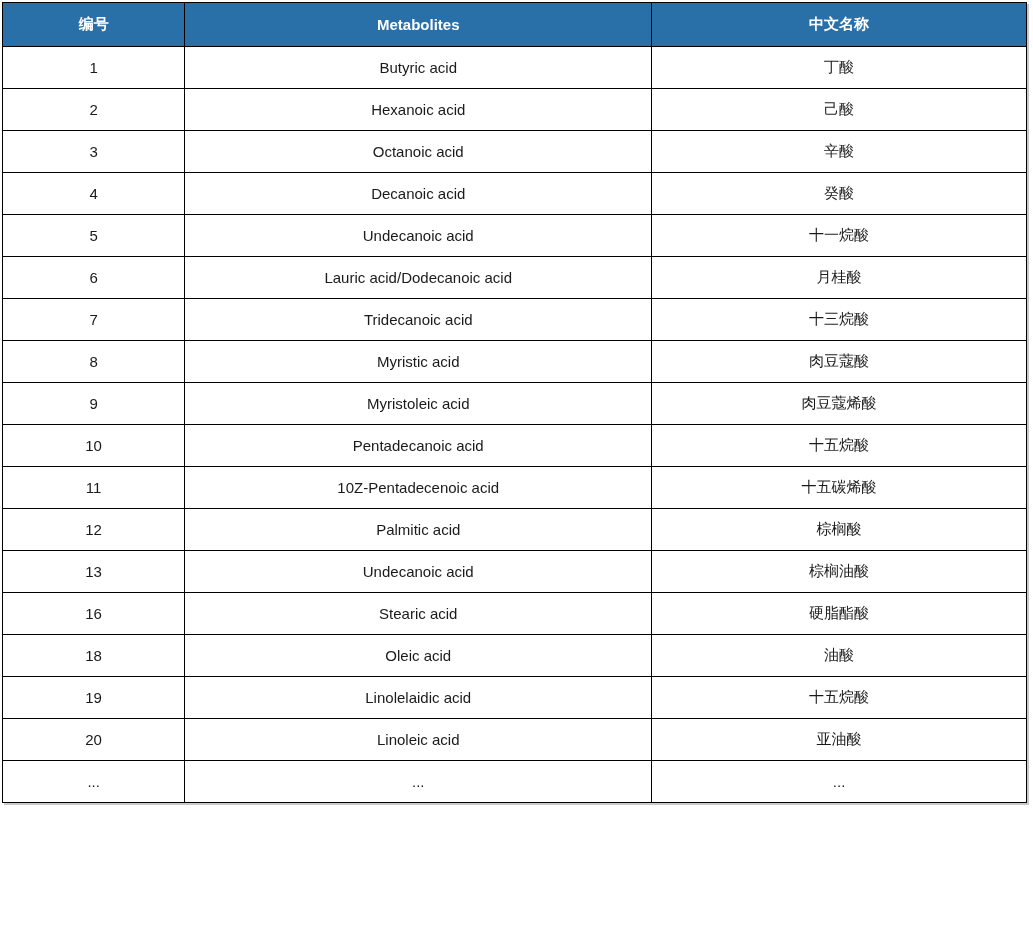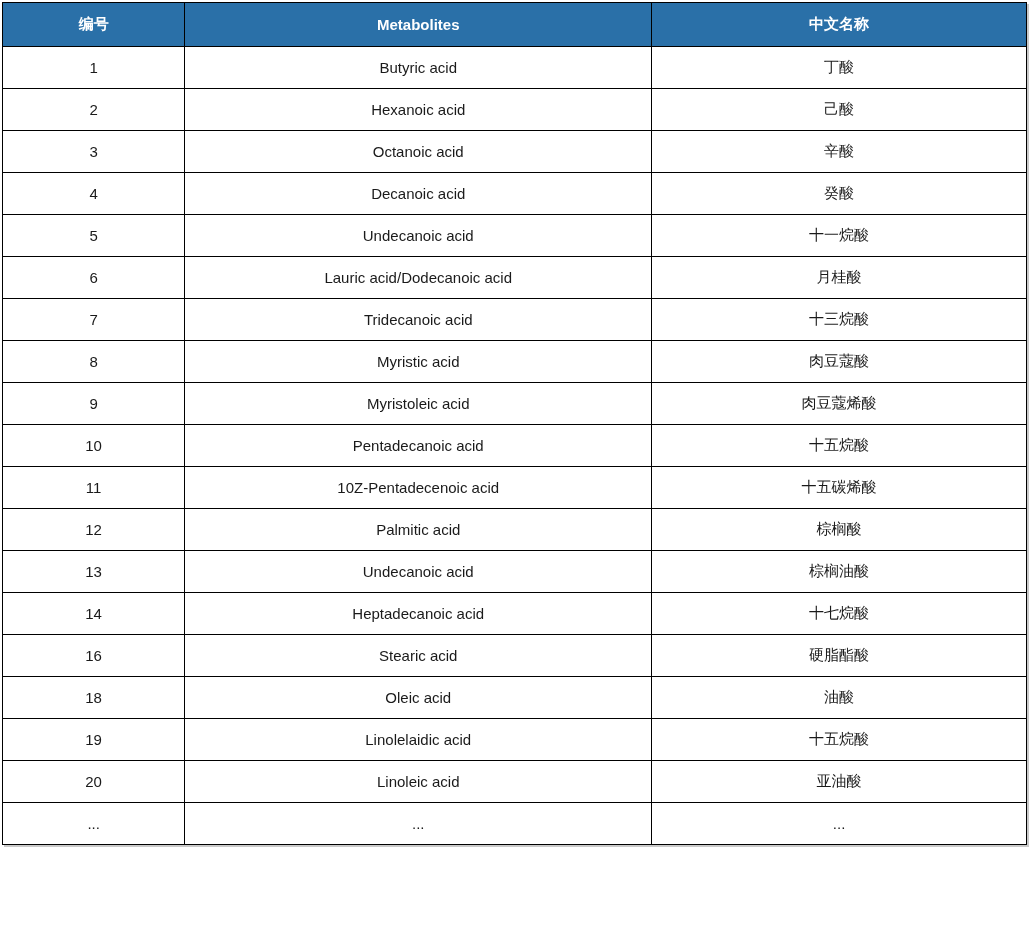--- a/index.html
+++ b/index.html
@@ -124,25 +124,20 @@
           <td>12</td>
           <td>Palmitic acid</td>
           <td>棕榈酸</td>
         </tr>
         <tr>
           <td>13</td>
           <td>Undecanoic acid</td>
           <td>棕榈油酸</td>
         </tr>
         <tr>
-          <td>14</td>
-          <td>Heptadecanoic acid</td>
-          <td>十七烷酸</td>
-        </tr>
-        <tr>
           <td>16</td>
           <td>Stearic acid</td>
           <td>硬脂酯酸</td>
         </tr>
         <tr>
           <td>18</td>
           <td>Oleic acid</td>
           <td>油酸</td>
         </tr>
         <tr>

